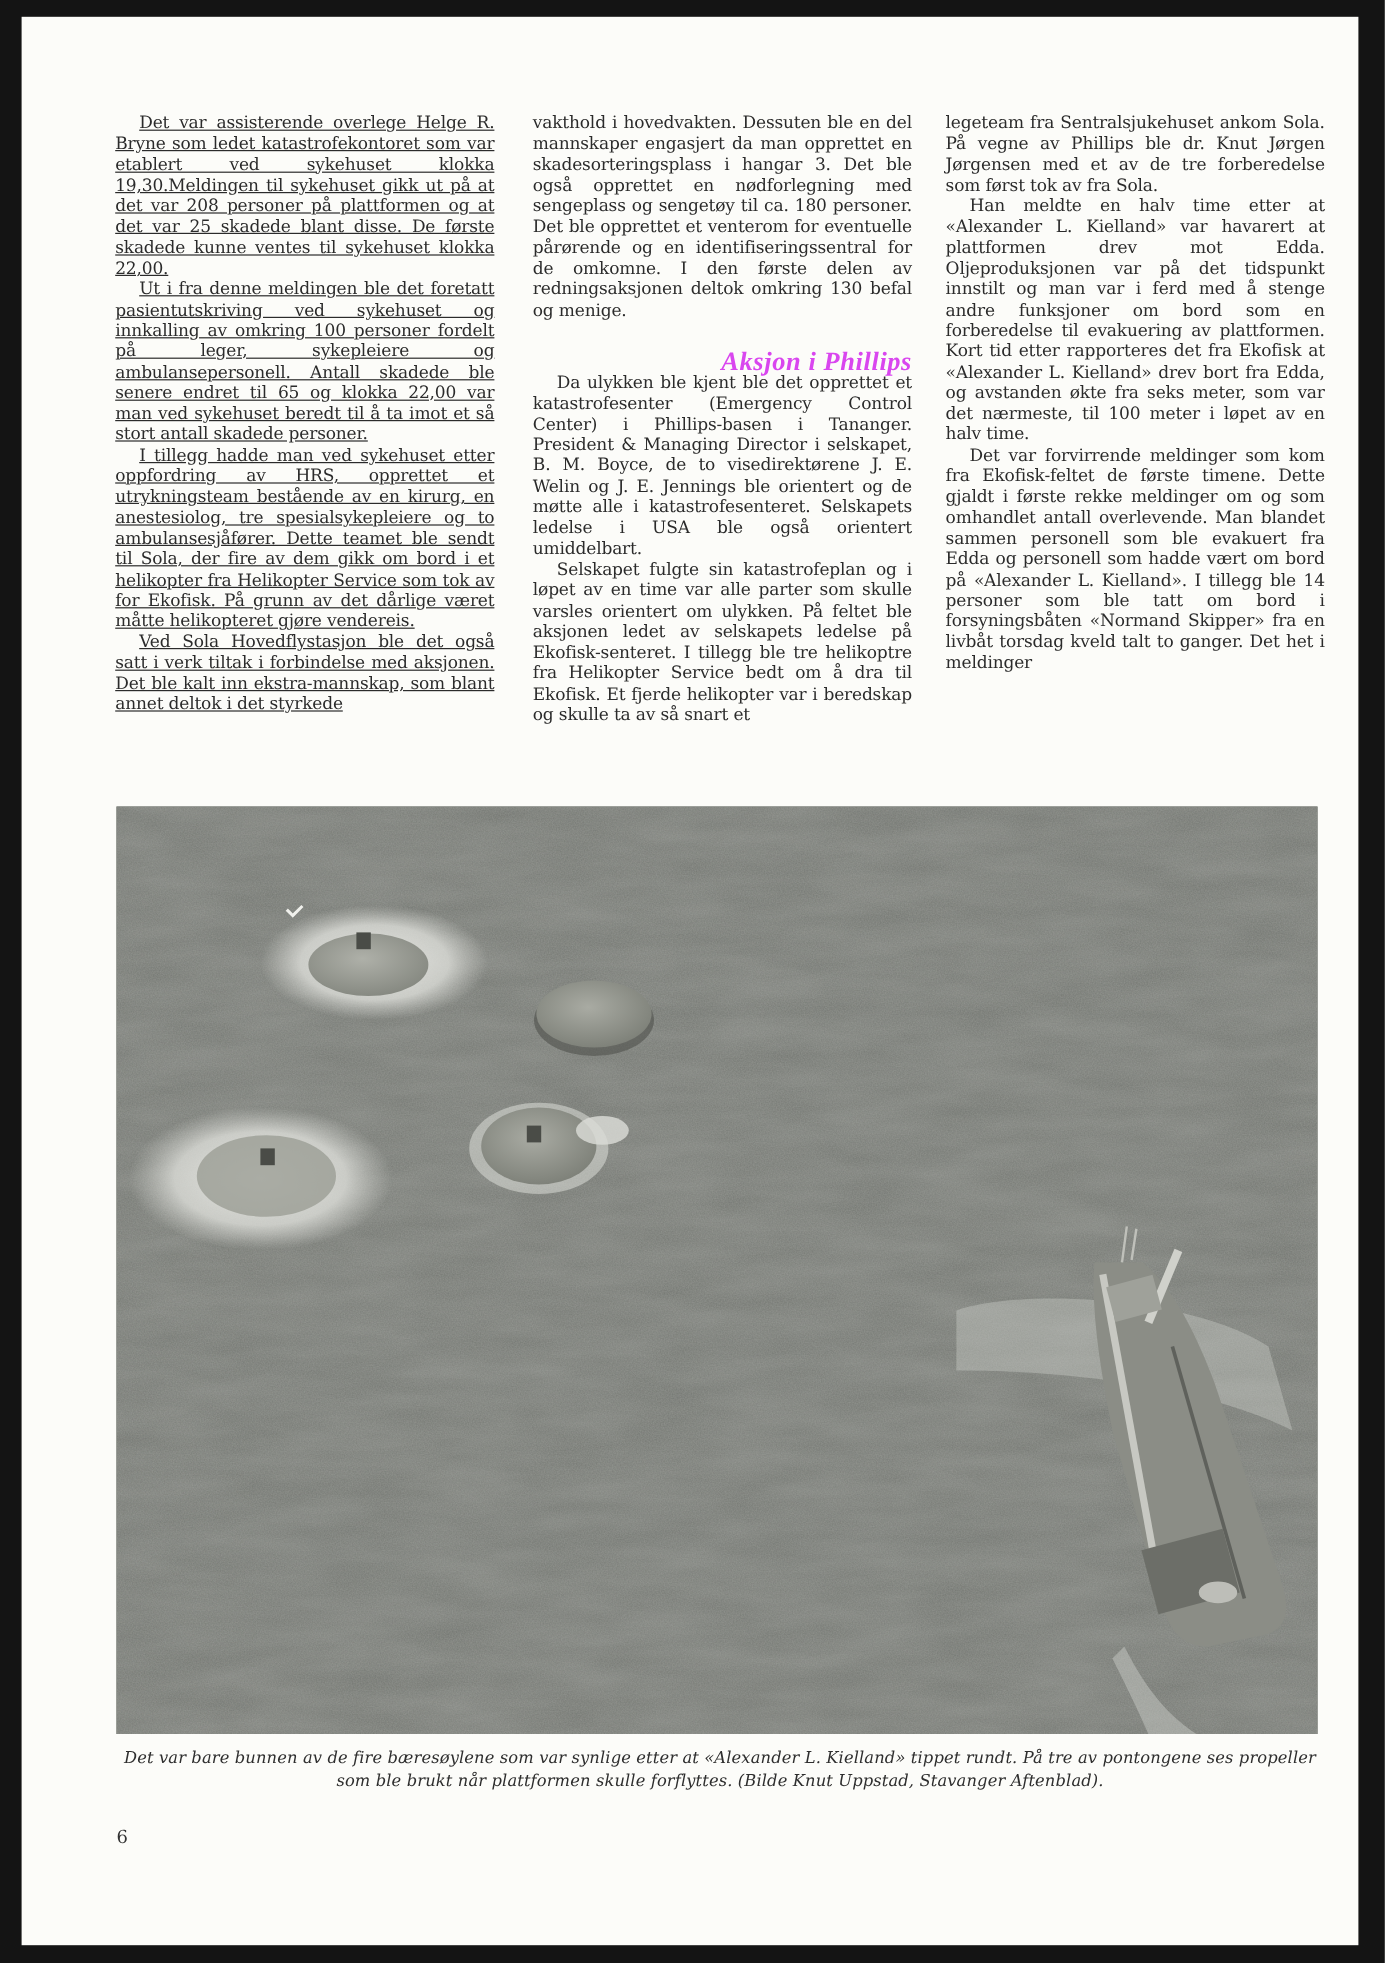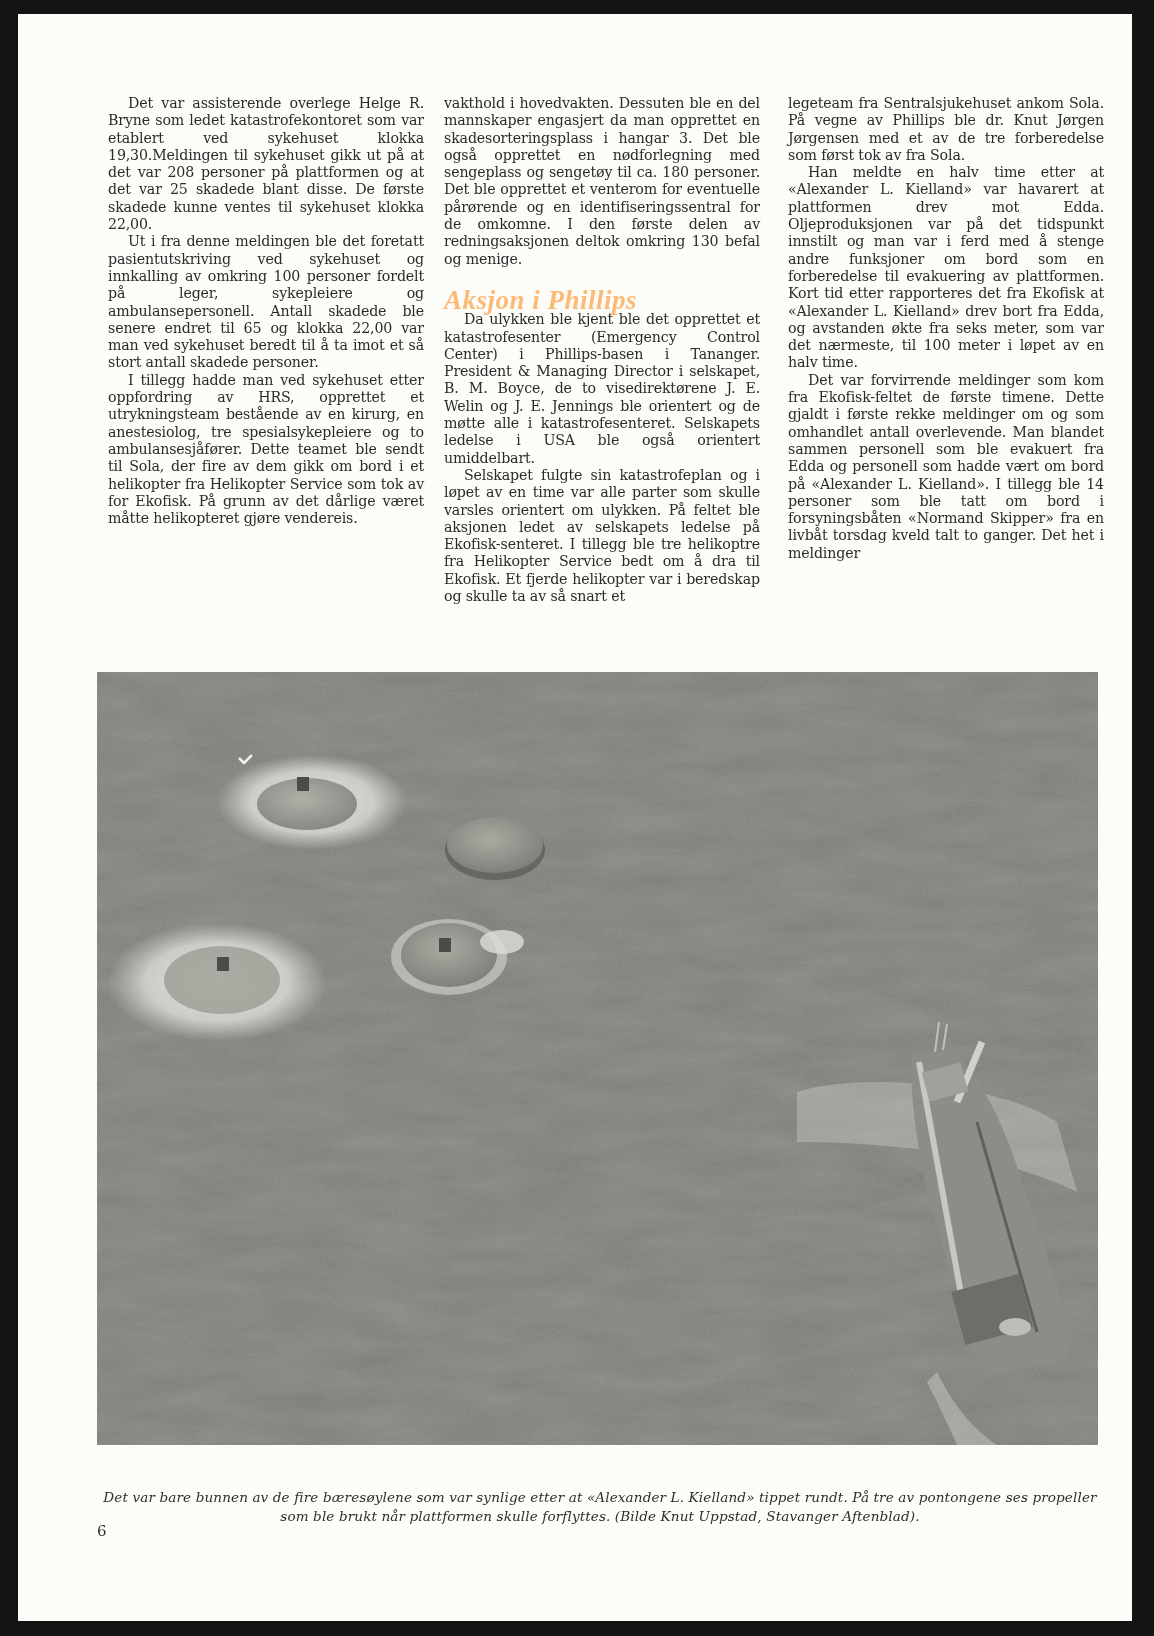--- a/index.html
+++ b/index.html
@@ -18,59 +18,60 @@
     position: absolute; top: 95px;
     width: 316px;
     font-size: 14.2px;
     line-height: 17.3px;
     color: #2b2b2b;
     text-align: justify;
     letter-spacing: -0.15px;
   }
   .col p { margin: 0; text-indent: 20px; hyphens: auto; }
   .col p.noindent { text-indent: 0; }
-  #col1 { left: 108px; }
+  #col1 { left: 96px; text-decoration: underline; }
   #col2 { left: 444px; }
   #col3 { left: 788px; }
   .heading {
     font-family: "Liberation Serif", serif;
     font-style: italic; font-weight: bold;
-    font-size: 27px; text-align: left;
+    font-size: 22px; text-align: right;
     margin: 24px 0 2px 0; letter-spacing: 0.5px;
-    color: #fdba74;
+    color: #d946ef;
   }
   .photo {
     position: absolute; left: 97px; top: 672px;
     width: 1001px; height: 773px;
     overflow: hidden;
     background: #6e716a;
   }
   .photo svg { display:block; }
   .caption {
     position: absolute; left: 90px; top: 1456px;
     width: 1020px;
     font-family: "DejaVu Serif", serif;
     font-style: italic; font-size: 13.6px;
     line-height: 19px; color: #2e2e2e;
-    text-align: center; letter-spacing: 0.1px; margin-top: 32px;
+    text-align: center; letter-spacing: 0.1px;
   }
   .pagenum {
     position: absolute; left: 97px; top: 1522px;
     font-size: 15px; color: #333;
   }
 </style>
 </head>
 <body>
 
 <div class="sheet"></div>
 
 <div class="col" id="col1">
   <p>Det var assisterende overlege Helge R. Bryne som ledet katastrofekontoret som var etablert ved sykehuset klokka 19,30.Meldingen til sykehuset gikk ut på at det var 208 personer på plattformen og at det var 25 skadede blant disse. De første skadede kunne ventes til sykehuset klokka 22,00.</p>
   <p>Ut i fra denne meldingen ble det foretatt pasientutskriving ved sykehuset og innkalling av omkring 100 personer fordelt på leger, sykepleiere og ambulansepersonell. Antall skadede ble senere endret til 65 og klokka 22,00 var man ved sykehuset beredt til å ta imot et så stort antall skadede personer.</p>
   <p>I tillegg hadde man ved sykehuset etter oppfordring av HRS, opprettet et utrykningsteam bestående av en kirurg, en anestesiolog, tre spesialsykepleiere og to ambulansesjåfører. Dette teamet ble sendt til Sola, der fire av dem gikk om bord i et helikopter fra Helikopter Service som tok av for Ekofisk. På grunn av det dårlige været måtte helikopteret gjøre vendereis.</p>
+  <p>Ved Sola Hovedflystasjon ble det også satt i verk tiltak i forbindelse med aksjonen. Det ble kalt inn ekstra-mannskap, som blant annet deltok i det styrkede</p>
 </div>
 
 <div class="col" id="col2">
   <p class="noindent">vakthold i hovedvakten. Dessuten ble en del mannskaper engasjert da man opprettet en skadesorteringsplass i hangar 3. Det ble også opprettet en nødforlegning med sengeplass og sengetøy til ca. 180 personer. Det ble opprettet et venterom for eventuelle pårørende og en identifiseringssentral for de omkomne. I den første delen av redningsaksjonen deltok omkring 130 befal og menige.</p>
   <div class="heading">Aksjon i Phillips</div>
   <p>Da ulykken ble kjent ble det opprettet et katastrofesenter (Emergency Control Center) i Phillips-basen i Tananger. President &amp; Managing Director i selskapet, B. M. Boyce, de to visedirektørene J. E. Welin og J. E. Jennings ble orientert og de møtte alle i katastrofesenteret. Selskapets ledelse i USA ble også orientert umiddelbart.</p>
   <p>Selskapet fulgte sin katastrofeplan og i løpet av en time var alle parter som skulle varsles orientert om ulykken. På feltet ble aksjonen ledet av selskapets ledelse på Ekofisk-senteret. I tillegg ble tre helikoptre fra Helikopter Service bedt om å dra til Ekofisk. Et fjerde helikopter var i beredskap og skulle ta av så snart et</p>
 </div>
 
 <div class="col" id="col3">

